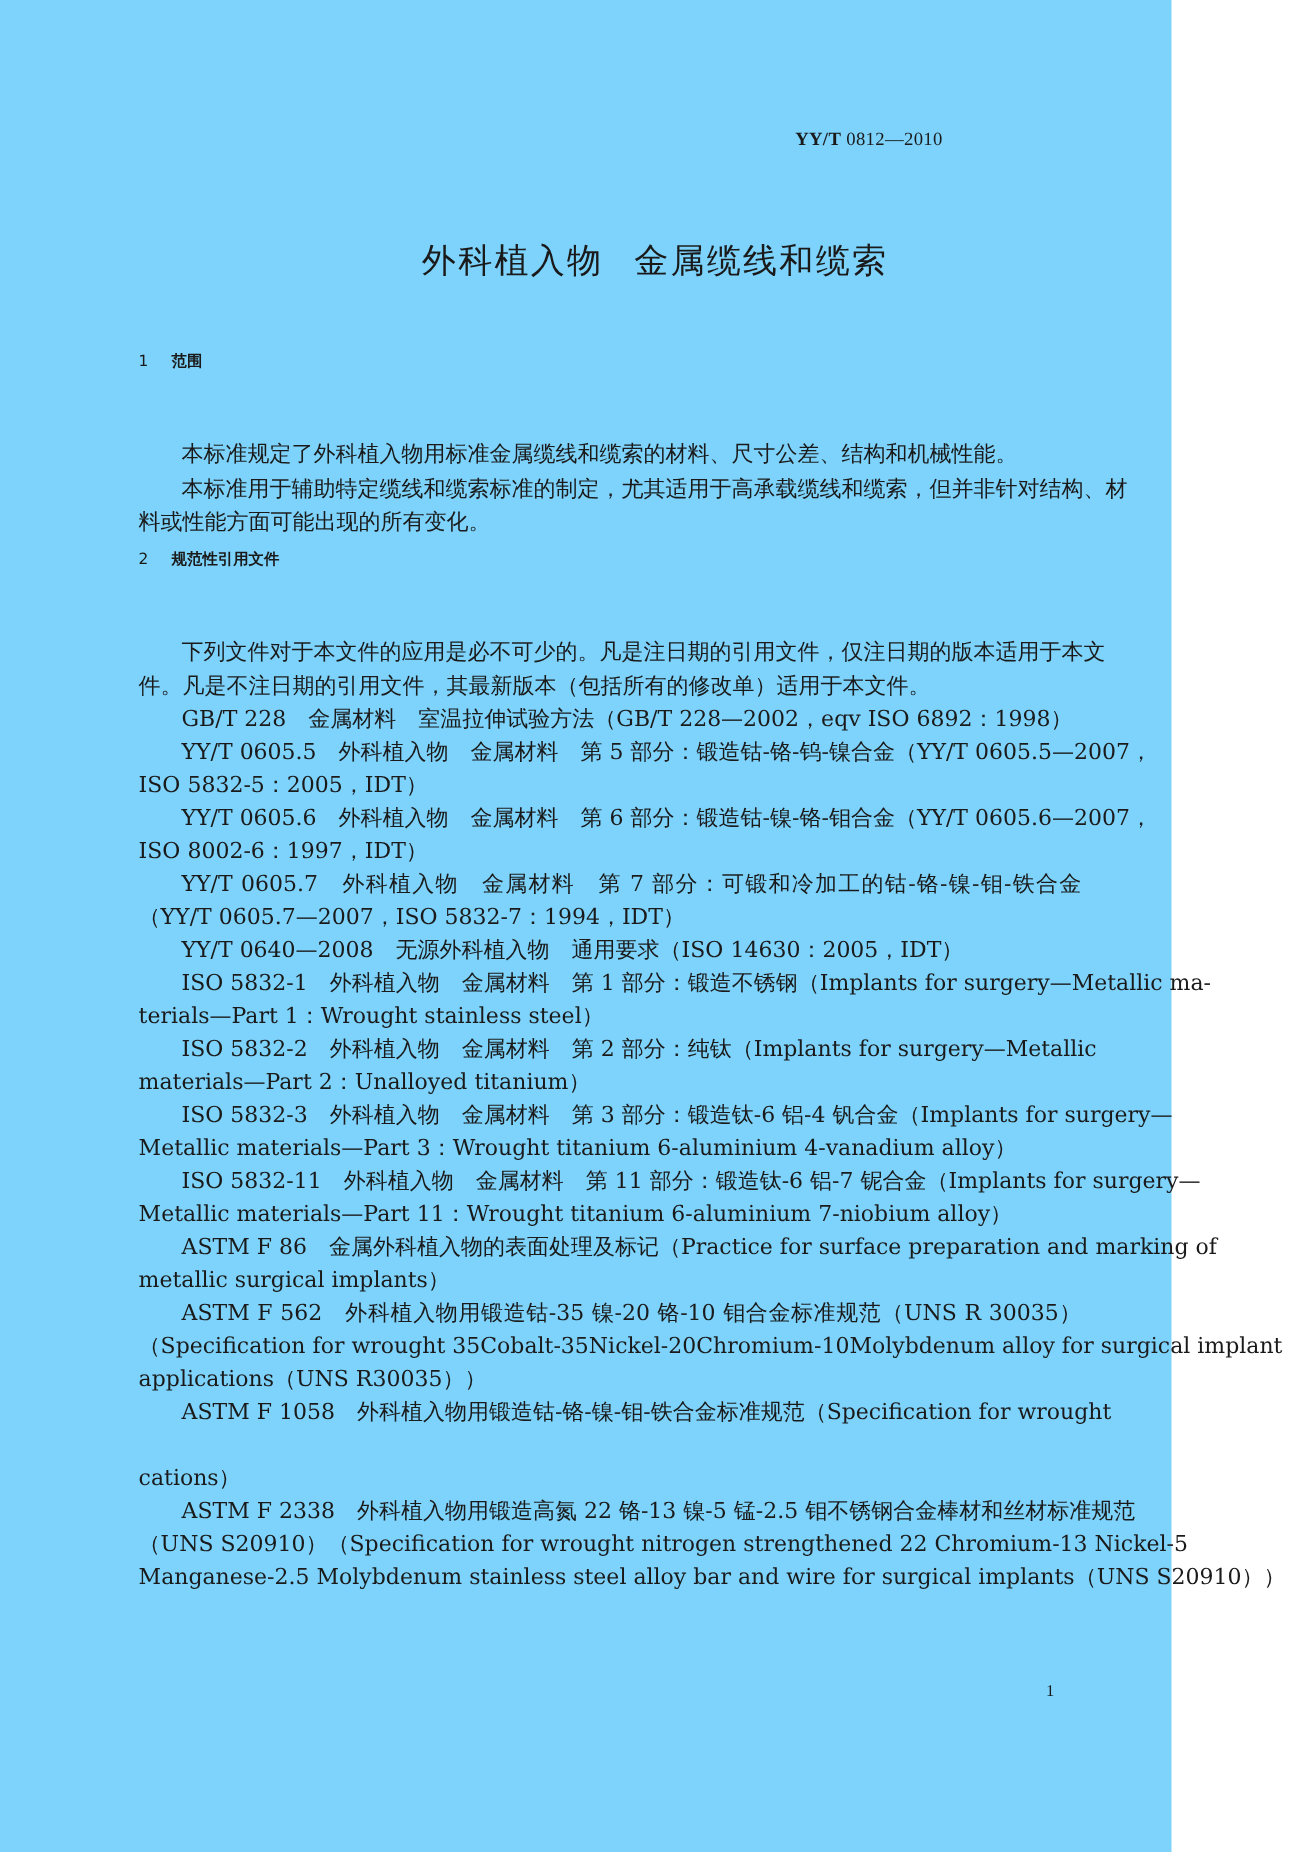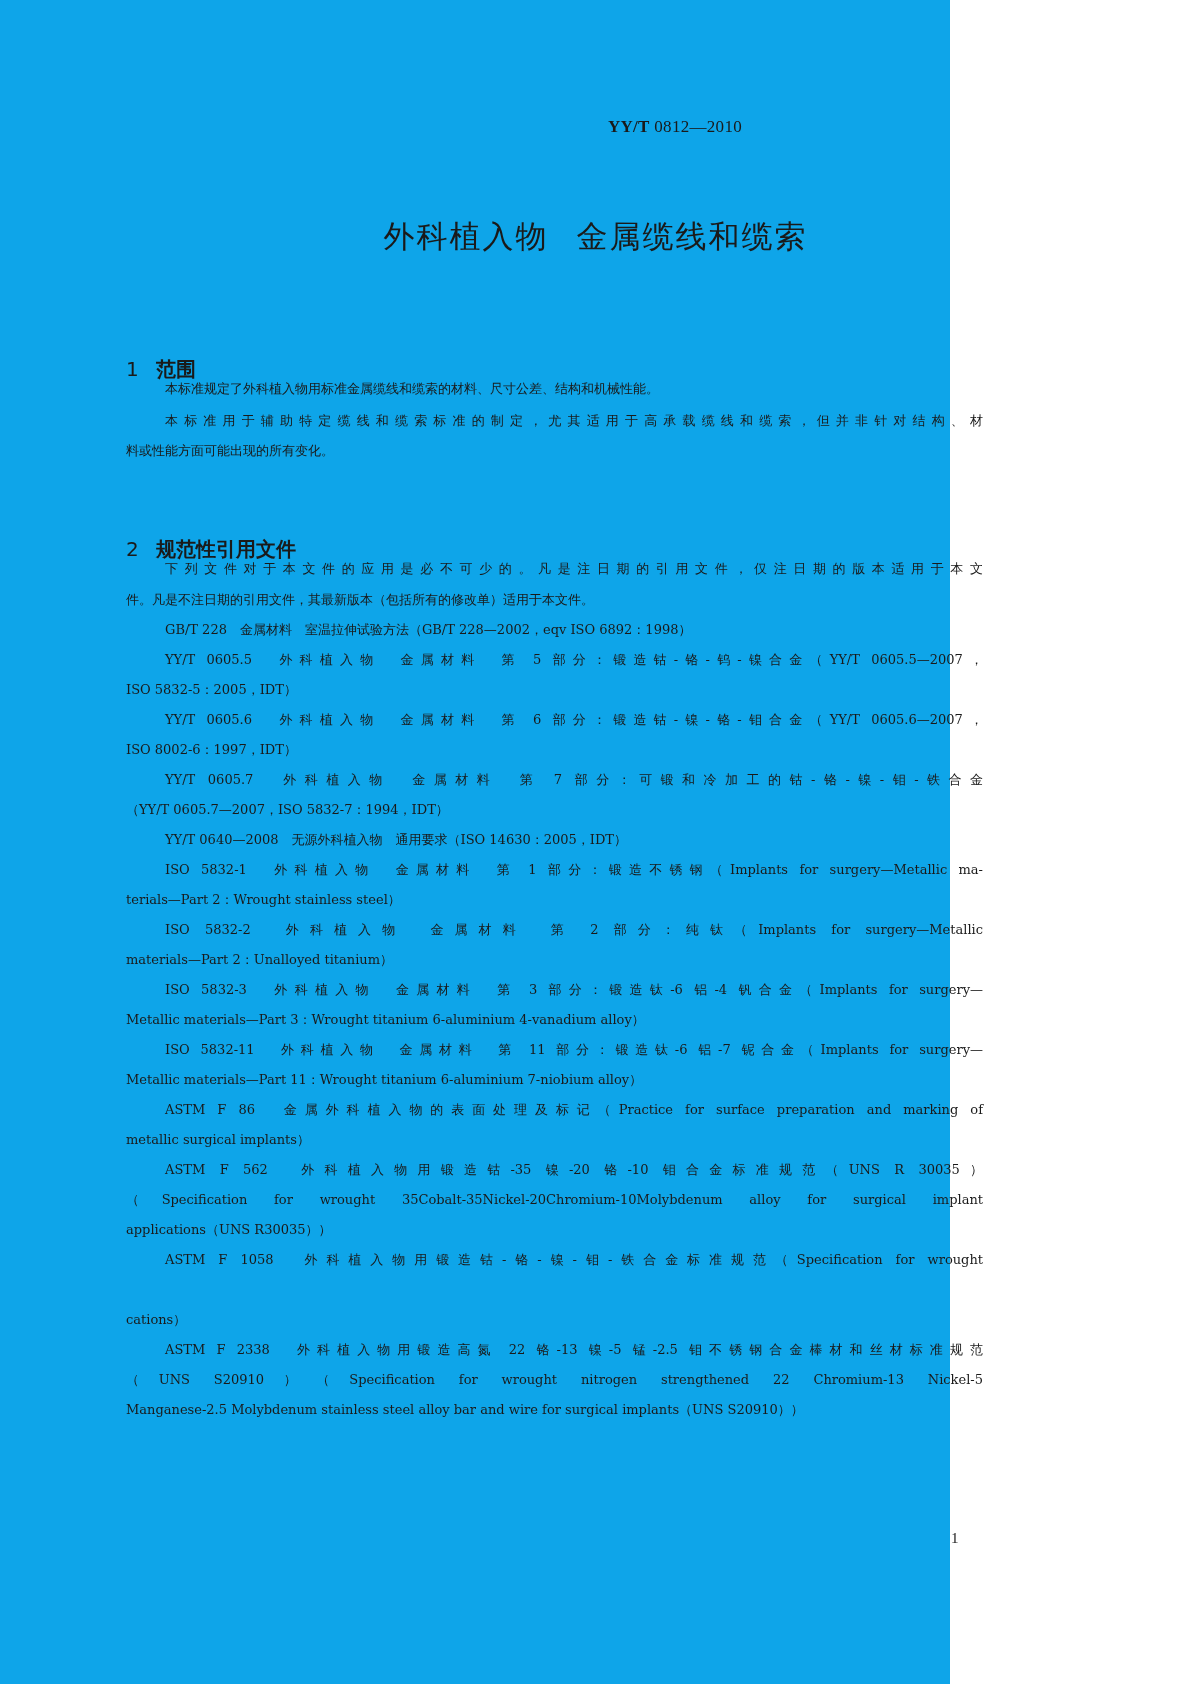--- a/index.html
+++ b/index.html
@@ -1,29 +1,29 @@
 <!DOCTYPE html>
 <html><head>
 <meta charset="utf-8">
 <style>
   html, body { margin: 0; padding: 0; background: #ffffff; }
   body { width: 1191px; height: 1684px; position: relative; overflow: hidden;
          color: #1a1a1a; font-family: "DejaVu Serif", "Liberation Serif", serif; }
-  .page { position: absolute; left: 0; top: 0; width: 950px; height: 1684px; background: #0ea5e9; }
+  .page { position: absolute; left: 0; top: 0; width: 1065px; height: 1684px; background: #7dd3fc; }
   .std-code { position: absolute; right: 208px; top: 117px; font-size: 17px;
               font-family: "Liberation Serif", serif; letter-spacing: 0.3px; }
   .std-code b { font-weight: bold; }
   .doc-title { position: absolute; left: 0; width: 1191px; top: 216px; text-align: center;
                font-family: "DejaVu Sans", sans-serif; font-size: 31px; letter-spacing: 2px; }
   .doc-title .gap { display: inline-block; width: 28px; }
   .heading { position: absolute; left: 126px; font-family: "DejaVu Sans", sans-serif;
-             font-size: 20px; font-weight: bold; margin-top: 36px; }
+             font-size: 14px; font-weight: bold; }
   .heading .num { display: inline-block; width: 30px; font-weight: normal; }
-  .line { position: absolute; left: 126px; width: 857px; font-size: 13px; line-height: 22px;
-          white-space: nowrap; text-align: justify; text-align-last: justify; }
+  .line { position: absolute; left: 126px; width: 857px; font-size: 20px; line-height: 22px;
+          white-space: nowrap; text-align: justify; text-align-last: justify; margin-top: 23px; }
   .line.indent { left: 165px; width: 818px; }
   .line.last { text-align-last: left; }
   .page-num { position: absolute; left: 951px; top: 1530px; font-size: 15px;
               font-family: "Liberation Serif", serif; }
 </style>
 </head>
 <body>
 
 <div class="page">
 
@@ -57,21 +57,21 @@
 
   <div class="line indent" style="top:709px">YY/T 0605.6　外科植入物　金属材料　第 6 部分：锻造钴-镍-铬-钼合金（YY/T 0605.6—2007，</div>
   <div class="line last" style="top:739px">ISO 8002-6：1997，IDT）</div>
 
   <div class="line indent" style="top:769px">YY/T 0605.7　外科植入物　金属材料　第 7 部分：可锻和冷加工的钴-铬-镍-钼-铁合金</div>
   <div class="line last" style="top:799px">（YY/T 0605.7—2007，ISO 5832-7：1994，IDT）</div>
 
   <div class="line indent last" style="top:829px">YY/T 0640—2008　无源外科植入物　通用要求（ISO 14630：2005，IDT）</div>
 
   <div class="line indent" style="top:859px">ISO 5832-1　外科植入物　金属材料　第 1 部分：锻造不锈钢（Implants for surgery—Metallic ma-</div>
-  <div class="line last" style="top:889px">terials—Part 2：Wrought stainless steel）</div>
+  <div class="line last" style="top:889px">terials—Part 1：Wrought stainless steel）</div>
 
   <div class="line indent" style="top:919px">ISO 5832-2　外科植入物　金属材料　第 2 部分：纯钛（Implants for surgery—Metallic</div>
   <div class="line last" style="top:949px">materials—Part 2：Unalloyed titanium）</div>
 
   <div class="line indent" style="top:979px">ISO 5832-3　外科植入物　金属材料　第 3 部分：锻造钛-6 铝-4 钒合金（Implants for surgery—</div>
   <div class="line last" style="top:1009px">Metallic materials—Part 3：Wrought titanium 6-aluminium 4-vanadium alloy）</div>
 
   <div class="line indent" style="top:1039px">ISO 5832-11　外科植入物　金属材料　第 11 部分：锻造钛-6 铝-7 铌合金（Implants for surgery—</div>
   <div class="line last" style="top:1069px">Metallic materials—Part 11：Wrought titanium 6-aluminium 7-niobium alloy）</div>
 

